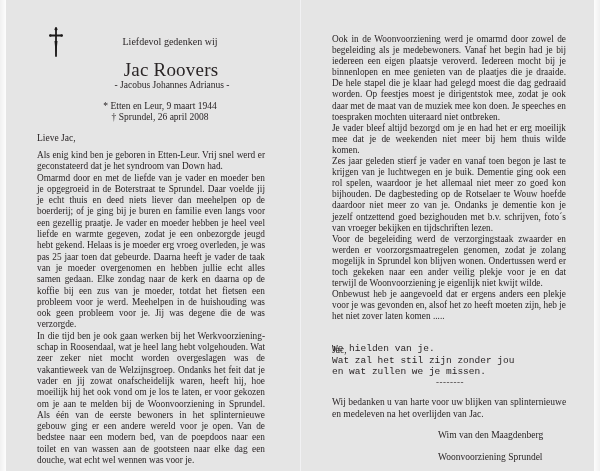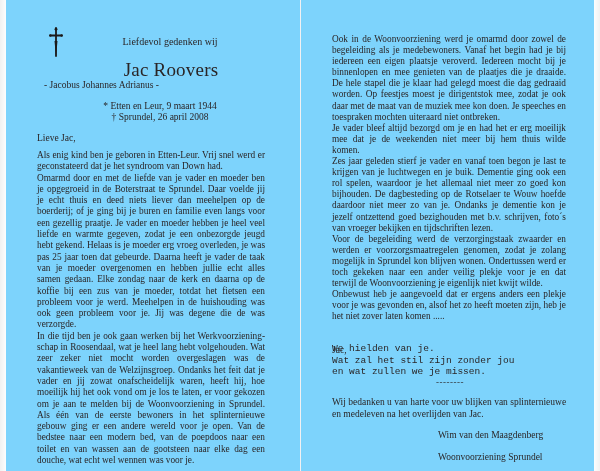--- a/index.html
+++ b/index.html
@@ -12,21 +12,21 @@
     height: 471px;
     overflow: hidden;
     position: relative;
     font-family: "Liberation Serif", "DejaVu Serif", serif;
     color: #2a2526;
   }
   .card {
     position: absolute;
     left: 0; top: 0;
     width: 600px; height: 471px;
-    background: #7dd3fc;
+    background: #e5e5e5;
   }
   .edge-left {
     position: absolute; left: 0; top: 0; width: 6px; height: 471px;
     background: linear-gradient(to right, #f1f1f1, #fdfdfd);
   }
   .edge-right {
     position: absolute; right: 0; top: 0; width: 6px; height: 471px;
     background: linear-gradient(to left, #f1f1f1, #fdfdfd);
   }
   .fold {
@@ -59,20 +59,21 @@
     left: 0; width: 300px; top: 59px;
     text-align: center;
     font-size: 19px;
     padding-left: 42px;
     box-sizing: border-box;
     letter-spacing: 0.2px;
   }
   .fullname {
     position: absolute;
     left: 0; width: 300px; top: 80px;
+    text-align: center;
     font-size: 9.5px;
     padding-left: 44px;
     box-sizing: border-box;
   }
   .birth, .death {
     position: absolute;
     left: 0; width: 300px;
     text-align: center;
     font-size: 9.5px;
     padding-left: 20px;

